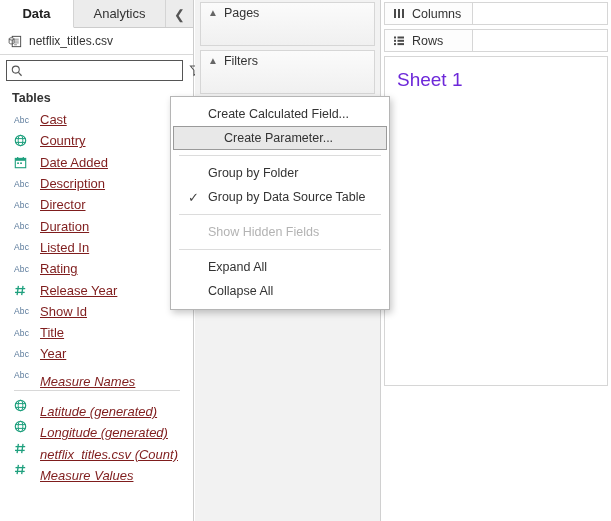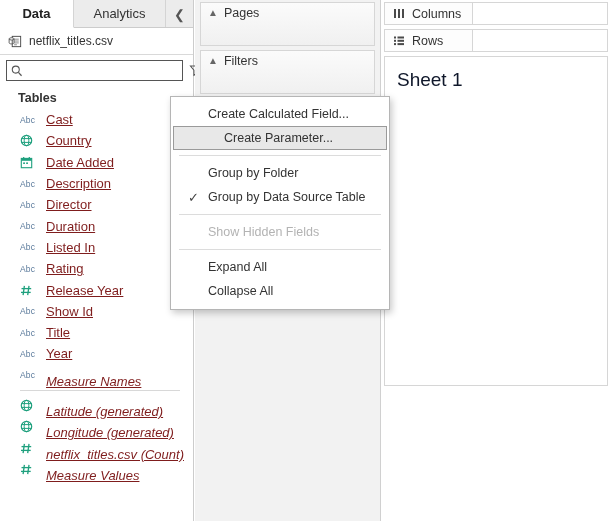--- a/index.html
+++ b/index.html
@@ -145,21 +145,20 @@
     box-sizing: border-box;
     cursor: default;
   }
 
   
   #field-list {
     position: absolute;
     left: 0; top: 86px; right: 1px; bottom: 0;
     overflow: hidden;
     background: #ffffff;
-    padding-left: 6px;
   }
   #tables-header {
     font-size: 12.5px;
     font-weight: bold;
     color: #333333;
     padding: 5px 0 4px 12px;
   }
   .field-row {
     display: flex;
     align-items: center;
@@ -282,21 +281,21 @@
     position: absolute;
     left: 2px; top: 56px; right: 3px; bottom: 3px;
     border: 1px solid #d6d6d6;
     background: #ffffff;
     box-sizing: border-box;
   }
   #sheet-title {
     position: absolute;
     left: 12px; top: 12px;
     font-size: 19px;
-    color: #0f172a;
+    color: #6d28d9;
     font-family: "Liberation Sans", sans-serif;
   }
 
   
   #context-menu {
     position: absolute;
     left: 170px; top: 96px;
     width: 220px;
     background: #ffffff;
     border: 1px solid #b5b5b5;

